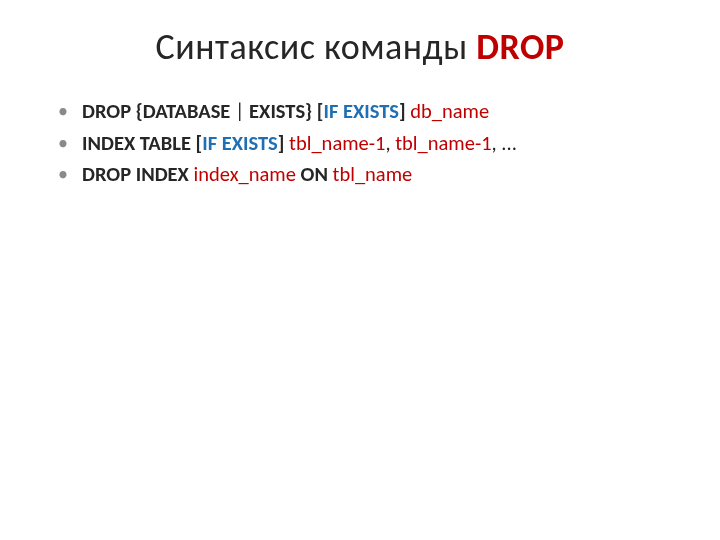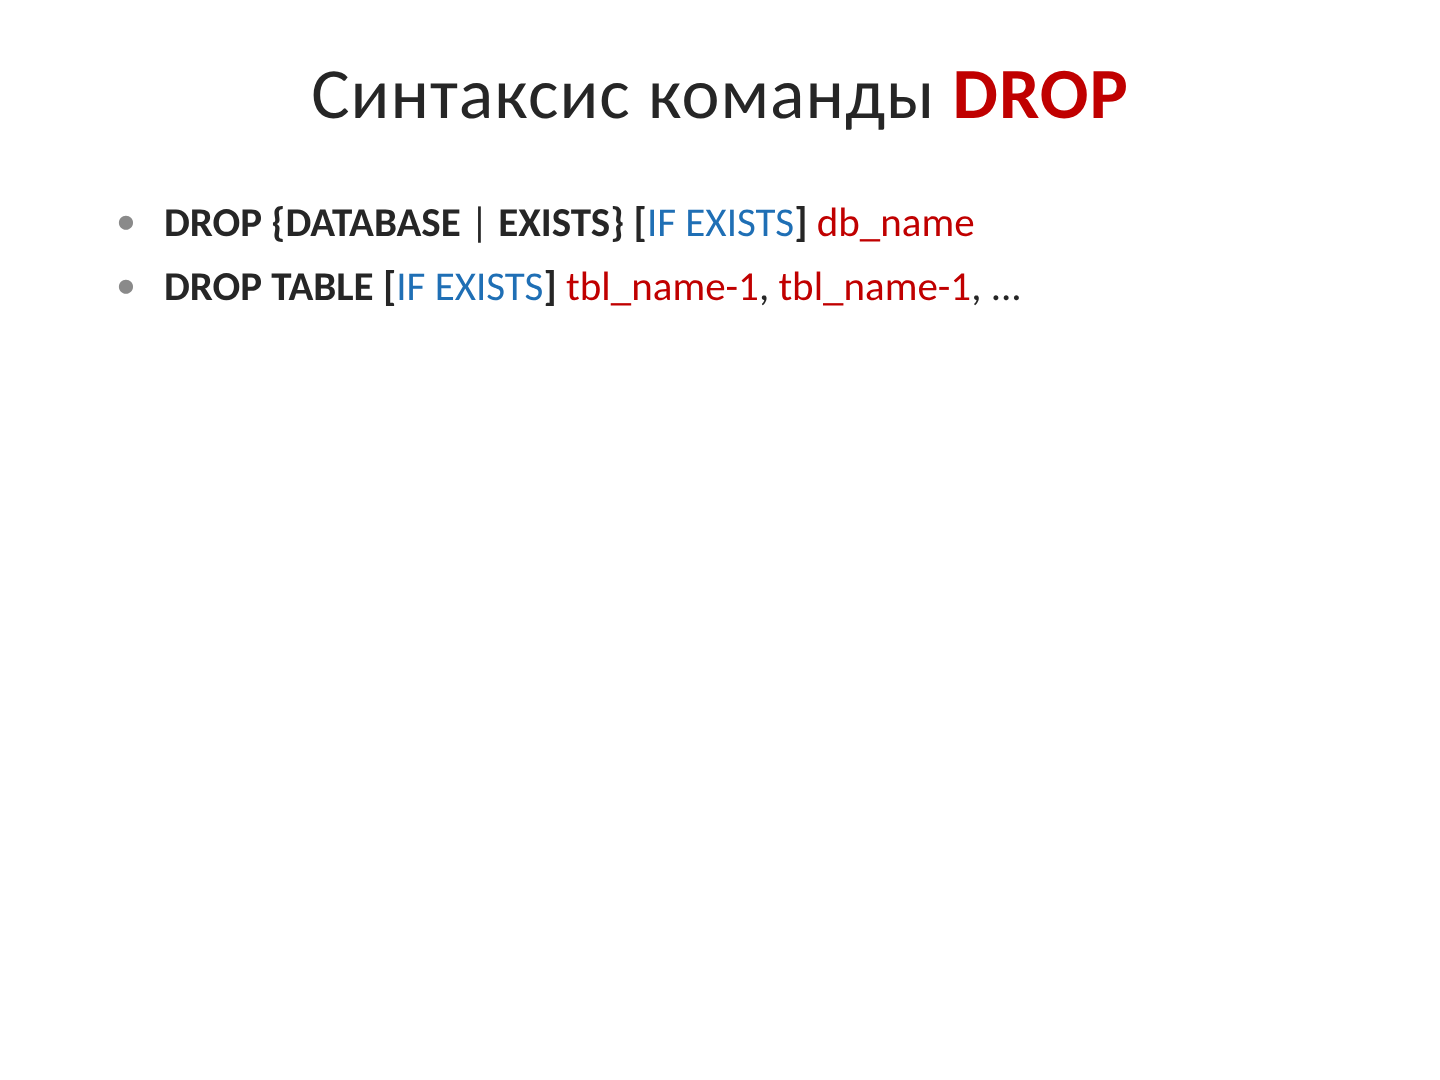--- a/index.html
+++ b/index.html
@@ -50,21 +50,21 @@
       top: 0;
       color: #8a8a8a;
       font-size: 20px;
     }
     .kw-strong {
       font-weight: bold;
       color: #262626;
     }
     .kw-opt {
       color: #1f6fb5;
-      font-weight: normal;
+      font-weight: bold;
     }
     .ident {
       color: #c00000;
       font-weight: normal;
       text-align: right;
     }
     .punct {
       color: #262626;
       font-weight: normal;
     }
@@ -79,16 +79,19 @@
 <div class="slide">
   <h1 class="title">
     <span>Синтаксис команды </span><span class="red-word">DROP</span>
   </h1>
 
   <ul class="syntax-list">
     <li>
       <span class="kw-strong">DROP</span><span class="bracket"> {</span><span class="kw-strong">DATABASE</span><span class="punct"> | </span><span class="kw-strong">EXISTS</span><span class="bracket">} </span><span class="bracket">[</span><span class="kw-opt">IF EXISTS</span><span class="bracket">]</span><span> </span><span class="ident">db_name</span>
     </li>
     <li>
-      <span class="kw-strong">DROP TABLE</span><span> </span><span class="bracket">[</span><span class="kw-opt">IF EXISTS</span><span class="bracket">]</span><span> </span><span class="ident">tbl_name-1</span><span class="punct">, </span><span class="ident">tbl_name-1</span><span class="punct">, </span><span class="punct">...</span>
+      <span class="kw-strong">INDEX TABLE</span><span> </span><span class="bracket">[</span><span class="kw-opt">IF EXISTS</span><span class="bracket">]</span><span> </span><span class="ident">tbl_name-1</span><span class="punct">, </span><span class="ident">tbl_name-1</span><span class="punct">, </span><span class="punct">...</span>
+    </li>
+    <li>
+      <span class="kw-strong">DROP INDEX</span><span> </span><span class="ident">index_name</span><span> </span><span class="kw-strong">ON</span><span> </span><span class="ident">tbl_name</span>
     </li>
   </ul>
 </div>
 
 </body></html>

